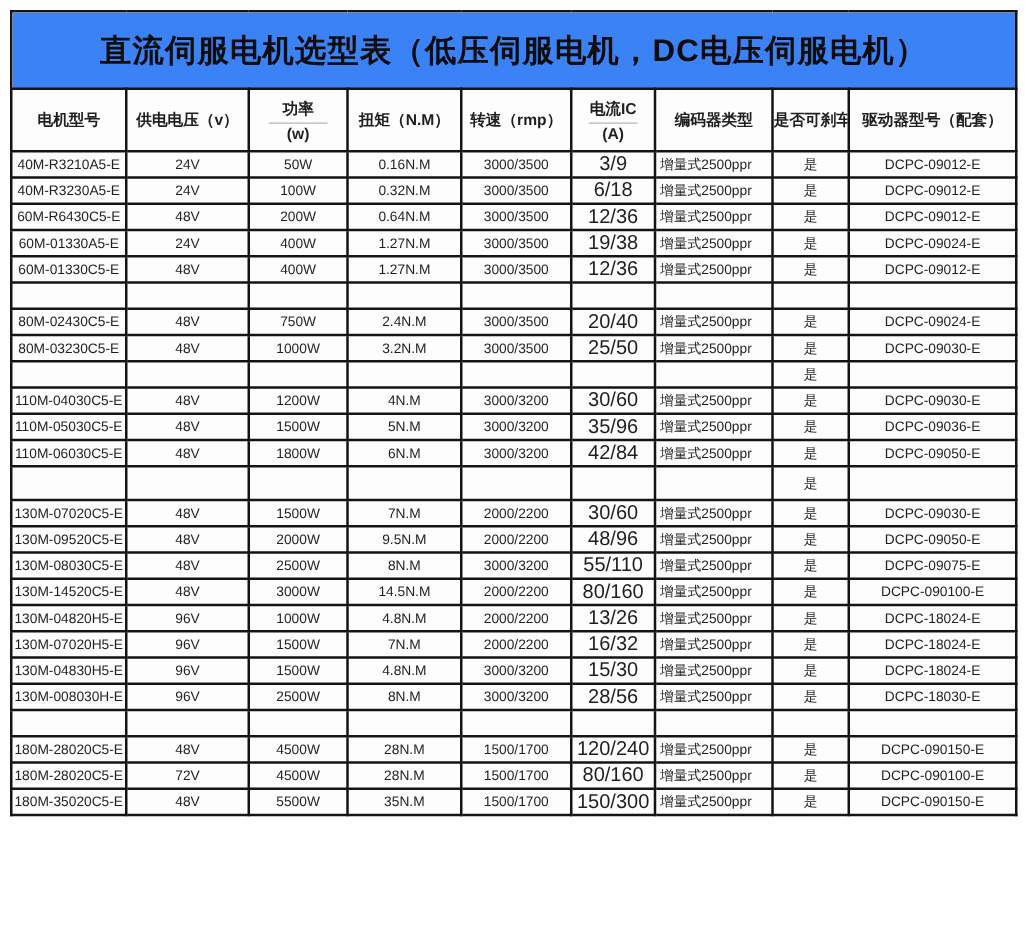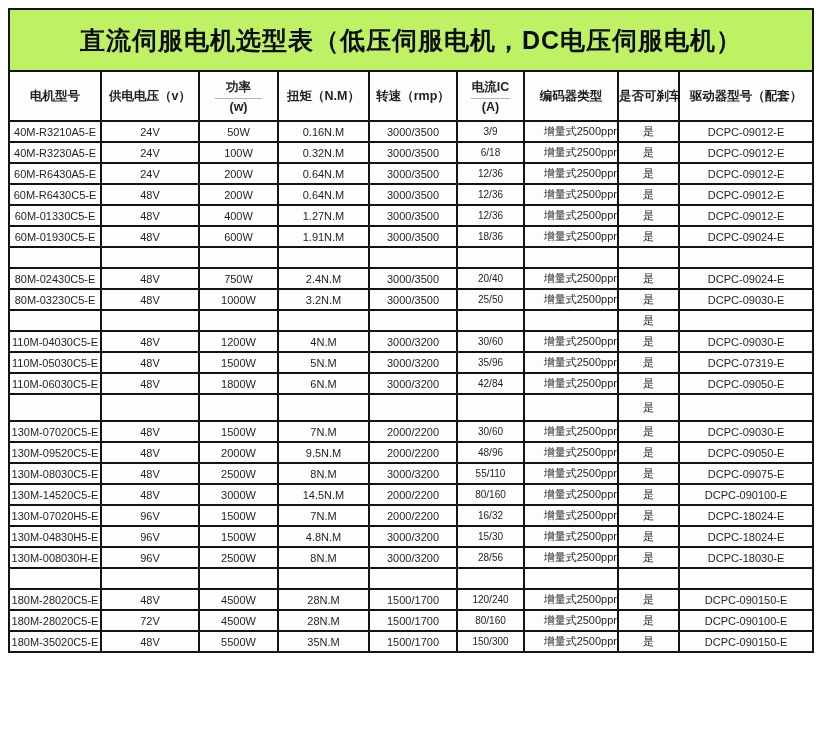--- a/index.html
+++ b/index.html
@@ -30,43 +30,43 @@
     color: #1f1f1f;
     overflow: hidden;
     white-space: nowrap;
   }
   th.title-cell {
     height: 60px;
     font-size: 25px;
     font-weight: bold;
     letter-spacing: 1px;
     color: #0d0d0d;
-    background: #bef264;
+    background: #3b82f6;
   }
   tr.header-row th {
     height: 48px;
     font-size: 12.5px;
     font-weight: 600;
     background: #fdfdfd;
   }
   .hdr-sub {
     display: block;
     width: 60%;
     margin: 2px auto 0 auto;
     padding-top: 1px;
     border-top: 1px solid #b5b5b5;
     font-weight: 600;
   }
   tbody td {
     height: 19px;
     font-size: 11px;
     background: #fdfdfd;
   }
-  tbody td:nth-child(6) { font-size: 10px; }
-  tbody td:nth-child(7) { text-align: right; padding-left: 3px; }
+  tbody td:nth-child(6) { font-size: 16px; }
+  tbody td:nth-child(7) { text-align: left; padding-left: 3px; }
   tr.spacer td      { height: 19px; }
   tr.spacer-tall td { height: 25px; }
 </style>
 </head>
 <body>
 
 <div class="sheet">
   <table>
     <colgroup>
       <col style="width:92px">
@@ -114,62 +114,51 @@
           <td>24V</td>
           <td>100W</td>
           <td>0.32N.M</td>
           <td>3000/3500</td>
           <td>6/18</td>
           <td>增量式2500ppr</td>
           <td>是</td>
           <td>DCPC-09012-E</td>
         </tr>
         <tr class="data">
-          <td>60M-R6430A5-E</td>
-          <td>24V</td>
+          <td>60M-R6430C5-E</td>
+          <td>48V</td>
           <td>200W</td>
           <td>0.64N.M</td>
           <td>3000/3500</td>
           <td>12/36</td>
           <td>增量式2500ppr</td>
           <td>是</td>
           <td>DCPC-09012-E</td>
         </tr>
         <tr class="data">
-          <td>60M-R6430C5-E</td>
-          <td>48V</td>
-          <td>200W</td>
-          <td>0.64N.M</td>
-          <td>3000/3500</td>
-          <td>12/36</td>
-          <td>增量式2500ppr</td>
-          <td>是</td>
-          <td>DCPC-09012-E</td>
-        </tr>
-        <tr class="data">
-          <td>60M-01330C5-E</td>
-          <td>48V</td>
+          <td>60M-01330A5-E</td>
+          <td>24V</td>
           <td>400W</td>
           <td>1.27N.M</td>
           <td>3000/3500</td>
+          <td>19/38</td>
+          <td>增量式2500ppr</td>
+          <td>是</td>
+          <td>DCPC-09024-E</td>
+        </tr>
+        <tr class="data">
+          <td>60M-01330C5-E</td>
+          <td>48V</td>
+          <td>400W</td>
+          <td>1.27N.M</td>
+          <td>3000/3500</td>
           <td>12/36</td>
           <td>增量式2500ppr</td>
           <td>是</td>
           <td>DCPC-09012-E</td>
-        </tr>
-        <tr class="data">
-          <td>60M-01930C5-E</td>
-          <td>48V</td>
-          <td>600W</td>
-          <td>1.91N.M</td>
-          <td>3000/3500</td>
-          <td>18/36</td>
-          <td>增量式2500ppr</td>
-          <td>是</td>
-          <td>DCPC-09024-E</td>
         </tr>
         <tr class="spacer">
           <td></td>
           <td></td>
           <td></td>
           <td></td>
           <td></td>
           <td></td>
           <td></td>
           <td></td>
@@ -221,21 +210,21 @@
         </tr>
         <tr class="data">
           <td>110M-05030C5-E</td>
           <td>48V</td>
           <td>1500W</td>
           <td>5N.M</td>
           <td>3000/3200</td>
           <td>35/96</td>
           <td>增量式2500ppr</td>
           <td>是</td>
-          <td>DCPC-07319-E</td>
+          <td>DCPC-09036-E</td>
         </tr>
         <tr class="data">
           <td>110M-06030C5-E</td>
           <td>48V</td>
           <td>1800W</td>
           <td>6N.M</td>
           <td>3000/3200</td>
           <td>42/84</td>
           <td>增量式2500ppr</td>
           <td>是</td>
@@ -288,20 +277,31 @@
         <tr class="data">
           <td>130M-14520C5-E</td>
           <td>48V</td>
           <td>3000W</td>
           <td>14.5N.M</td>
           <td>2000/2200</td>
           <td>80/160</td>
           <td>增量式2500ppr</td>
           <td>是</td>
           <td>DCPC-090100-E</td>
+        </tr>
+        <tr class="data">
+          <td>130M-04820H5-E</td>
+          <td>96V</td>
+          <td>1000W</td>
+          <td>4.8N.M</td>
+          <td>2000/2200</td>
+          <td>13/26</td>
+          <td>增量式2500ppr</td>
+          <td>是</td>
+          <td>DCPC-18024-E</td>
         </tr>
         <tr class="data">
           <td>130M-07020H5-E</td>
           <td>96V</td>
           <td>1500W</td>
           <td>7N.M</td>
           <td>2000/2200</td>
           <td>16/32</td>
           <td>增量式2500ppr</td>
           <td>是</td>

